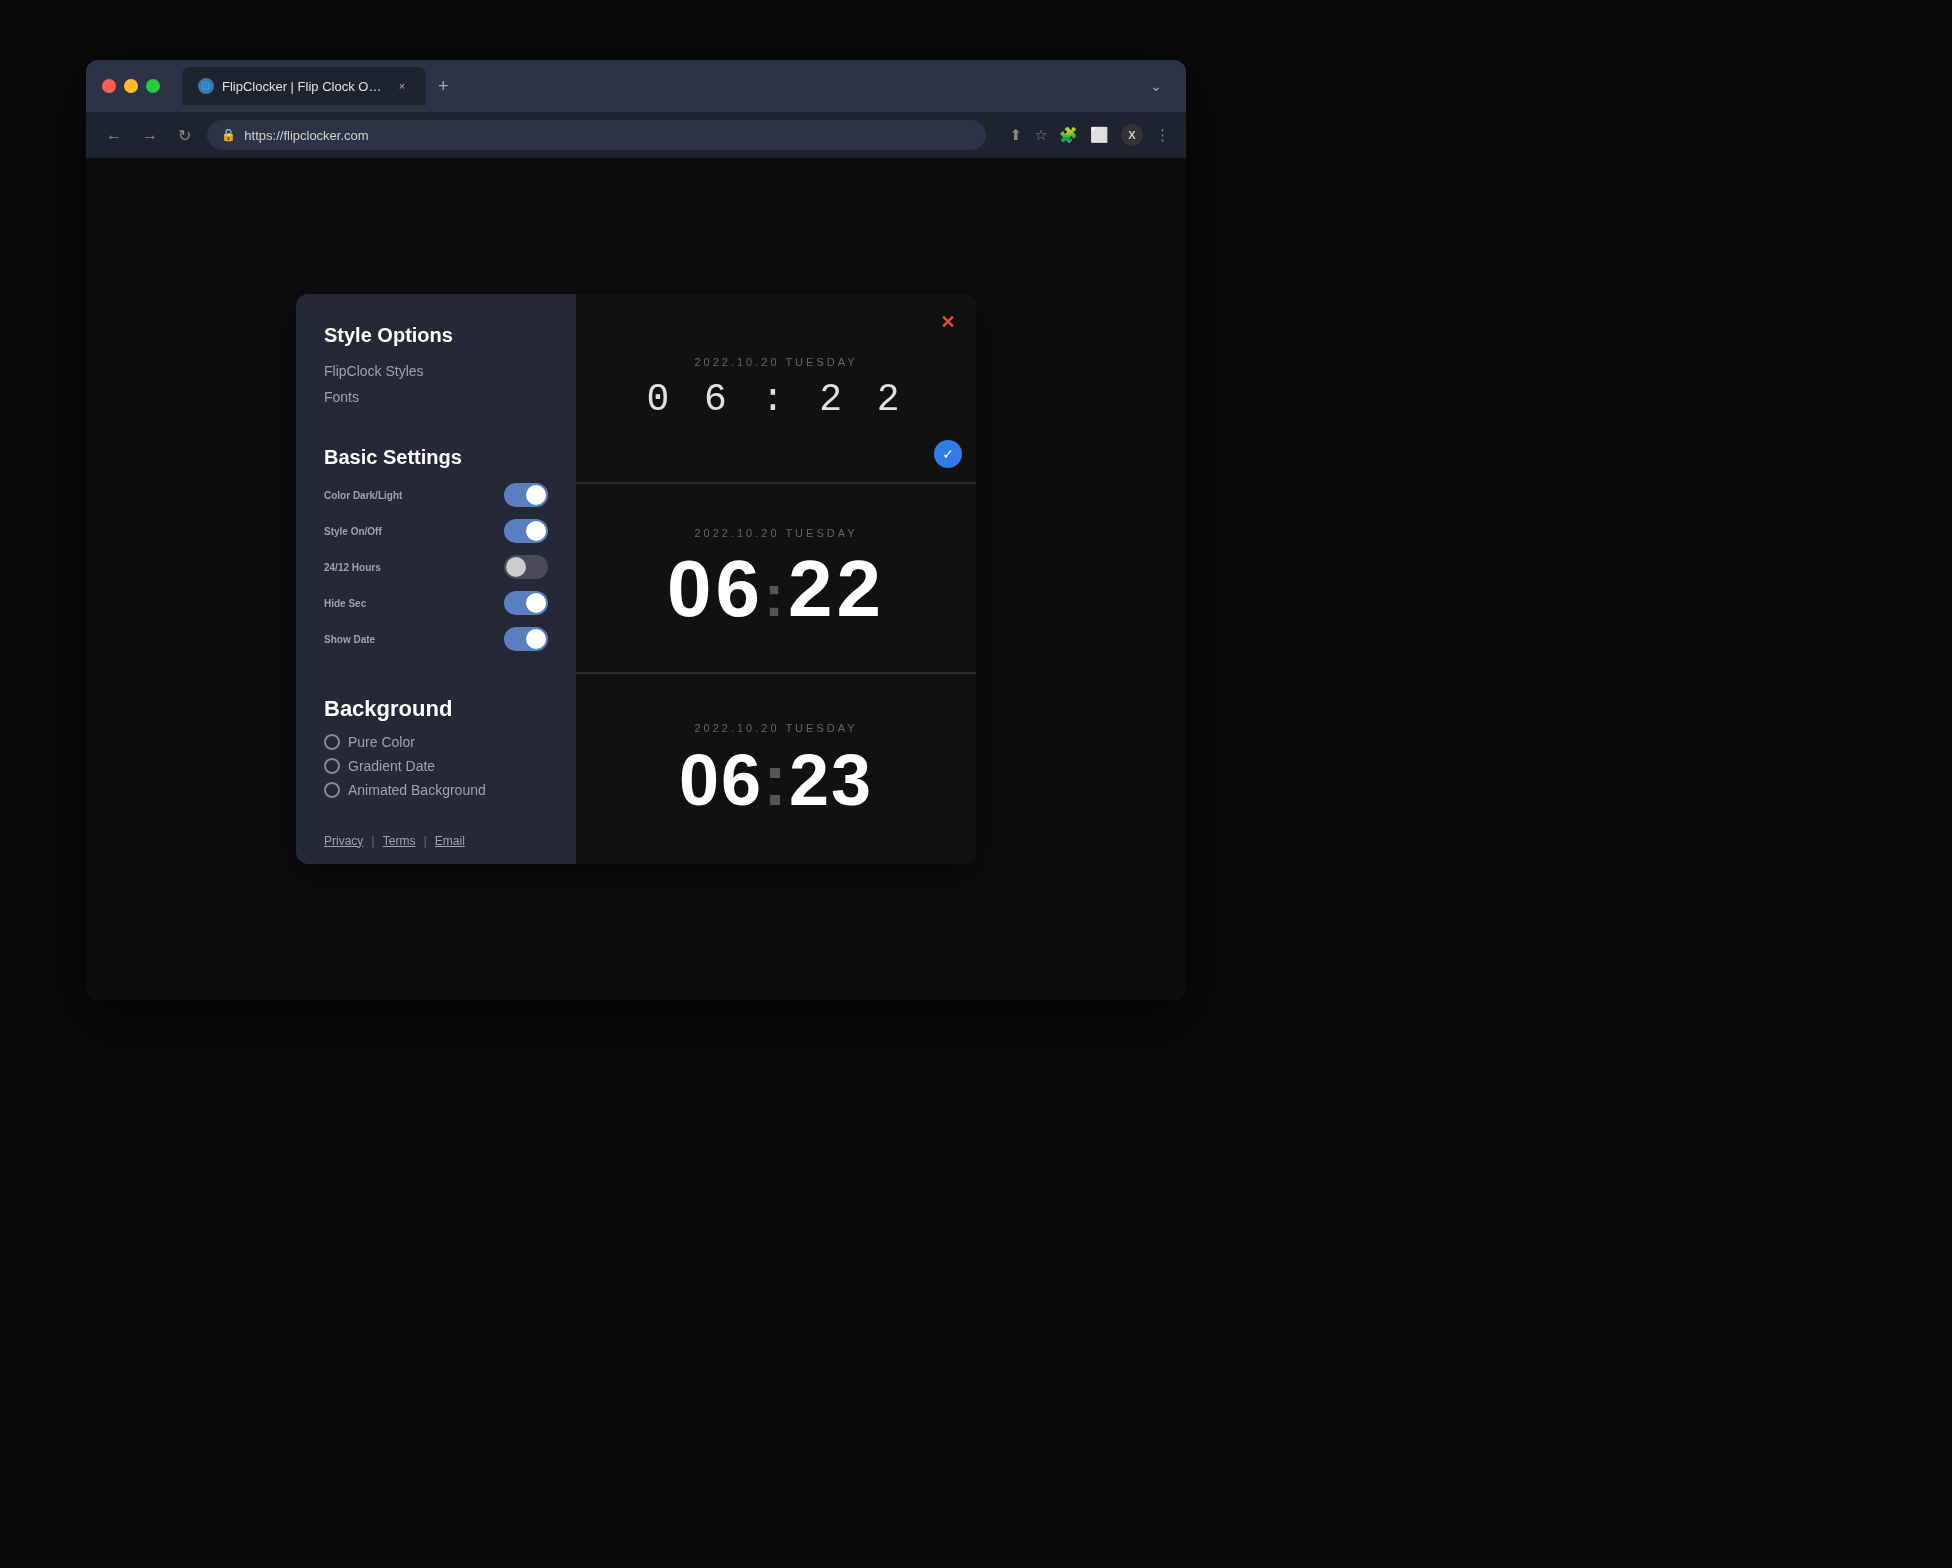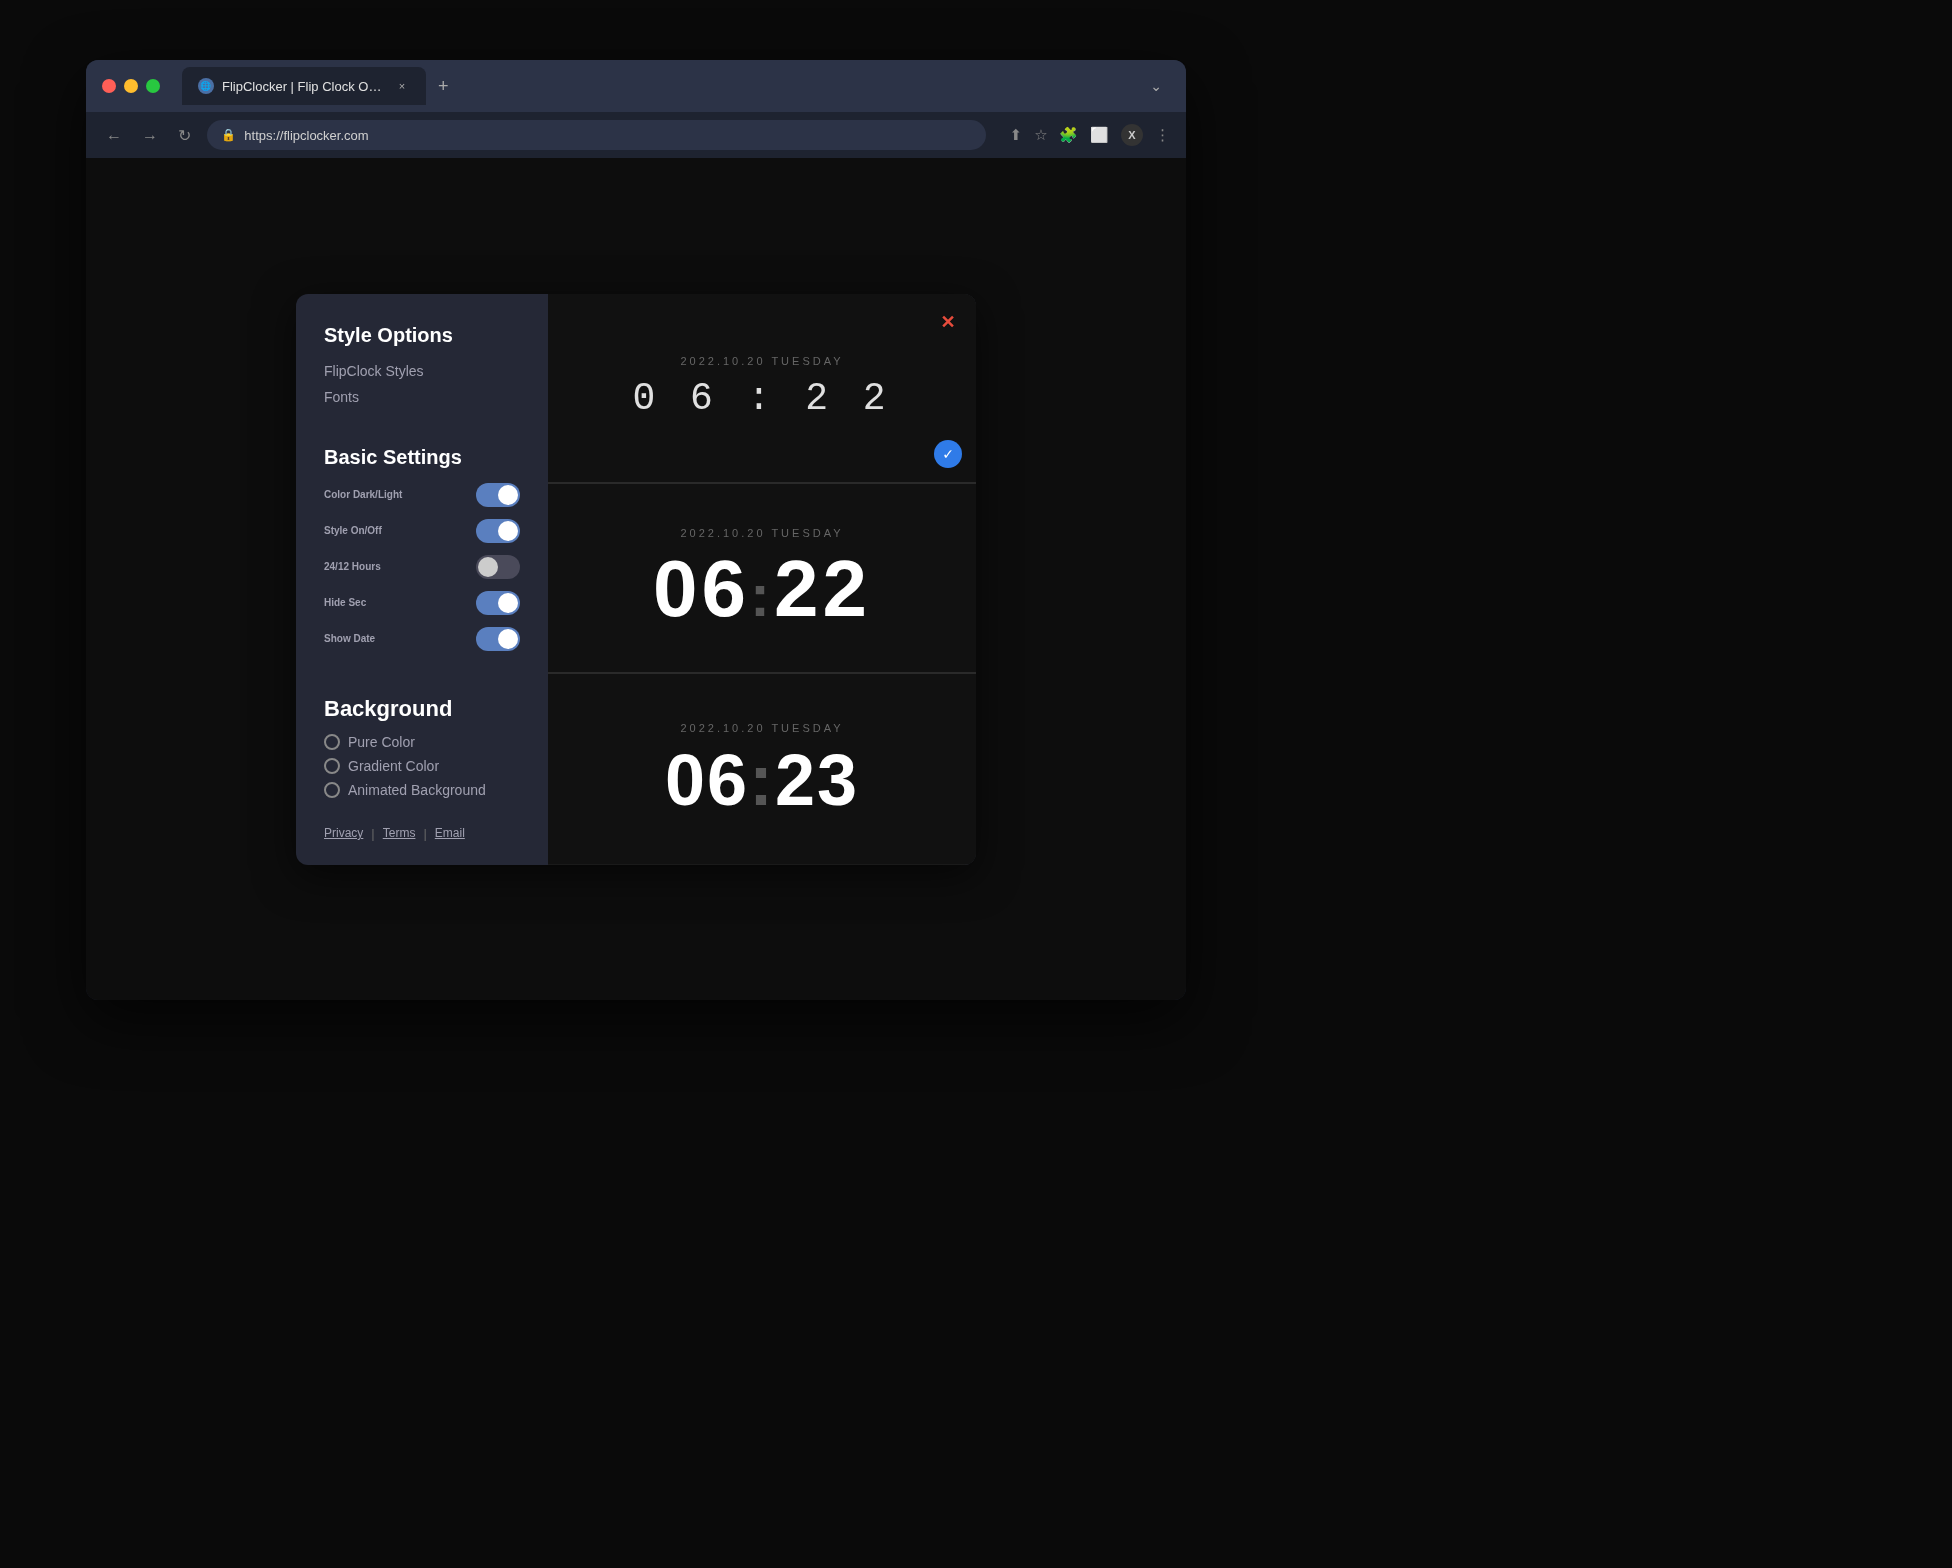--- a/index.html
+++ b/index.html
@@ -206,22 +206,22 @@
       justify-content: center;
       font-size: 18px;
       color: #e74c3c;
       cursor: pointer;
       z-index: 10;
       font-weight: bold;
     }
 
     
     .modal-left {
-      width: 252px;
-      padding: 30px 28px 24px 28px;
+      width: 280px;
+      padding: 30px 28px 16px 28px;
       flex-shrink: 0;
       display: flex;
       flex-direction: column;
       overflow-y: auto;
     }
 
     .section-title {
       font-size: 20px;
       font-weight: 600;
       color: #ffffff;
@@ -520,21 +520,21 @@
           <div class="section-divider"></div>
 
           <div class="background-section-title">Background</div>
 
           <div class="radio-option">
             <div class="radio-circle"></div>
             <span class="radio-label">Pure Color</span>
           </div>
           <div class="radio-option">
             <div class="radio-circle"></div>
-            <span class="radio-label">Gradient Color</span>
+            <span class="radio-label">Gradient Date</span>
           </div>
           <div class="radio-option">
             <div class="radio-circle"></div>
             <span class="radio-label">Animated Background</span>
           </div>
 
           <div class="footer-links">
             <span class="footer-link">Privacy</span>
             <span class="footer-sep">|</span>
             <span class="footer-link">Terms</span>

